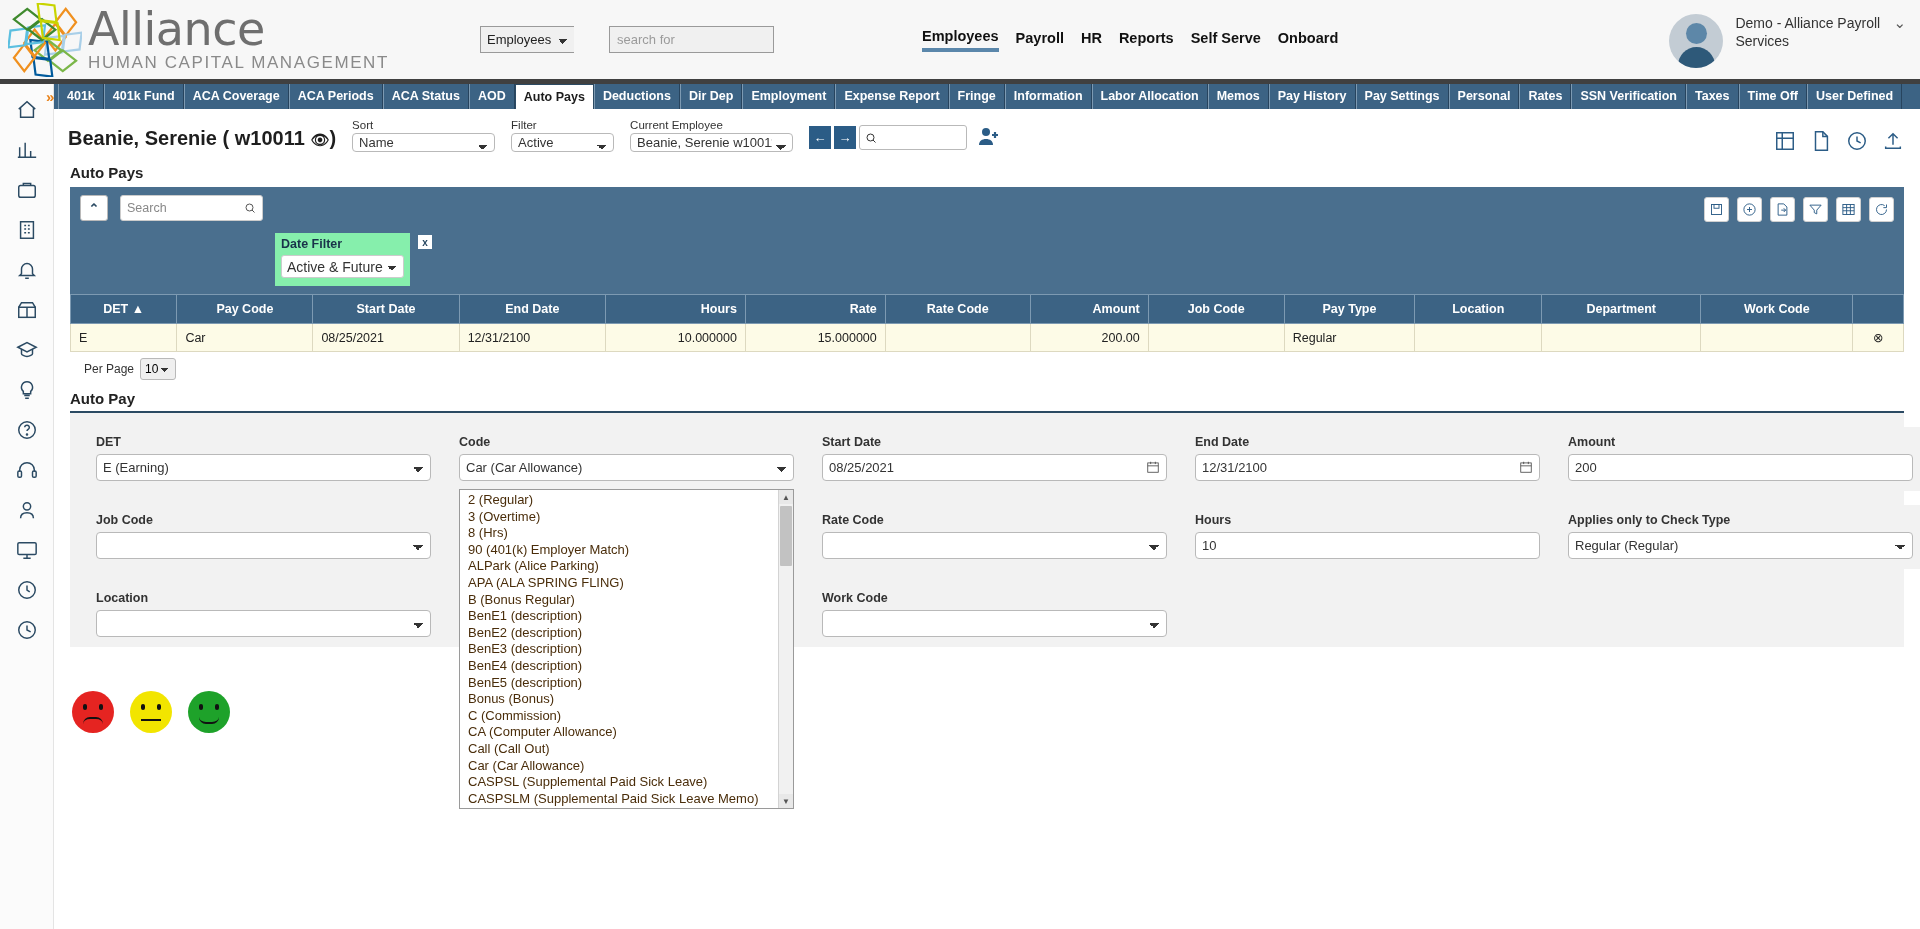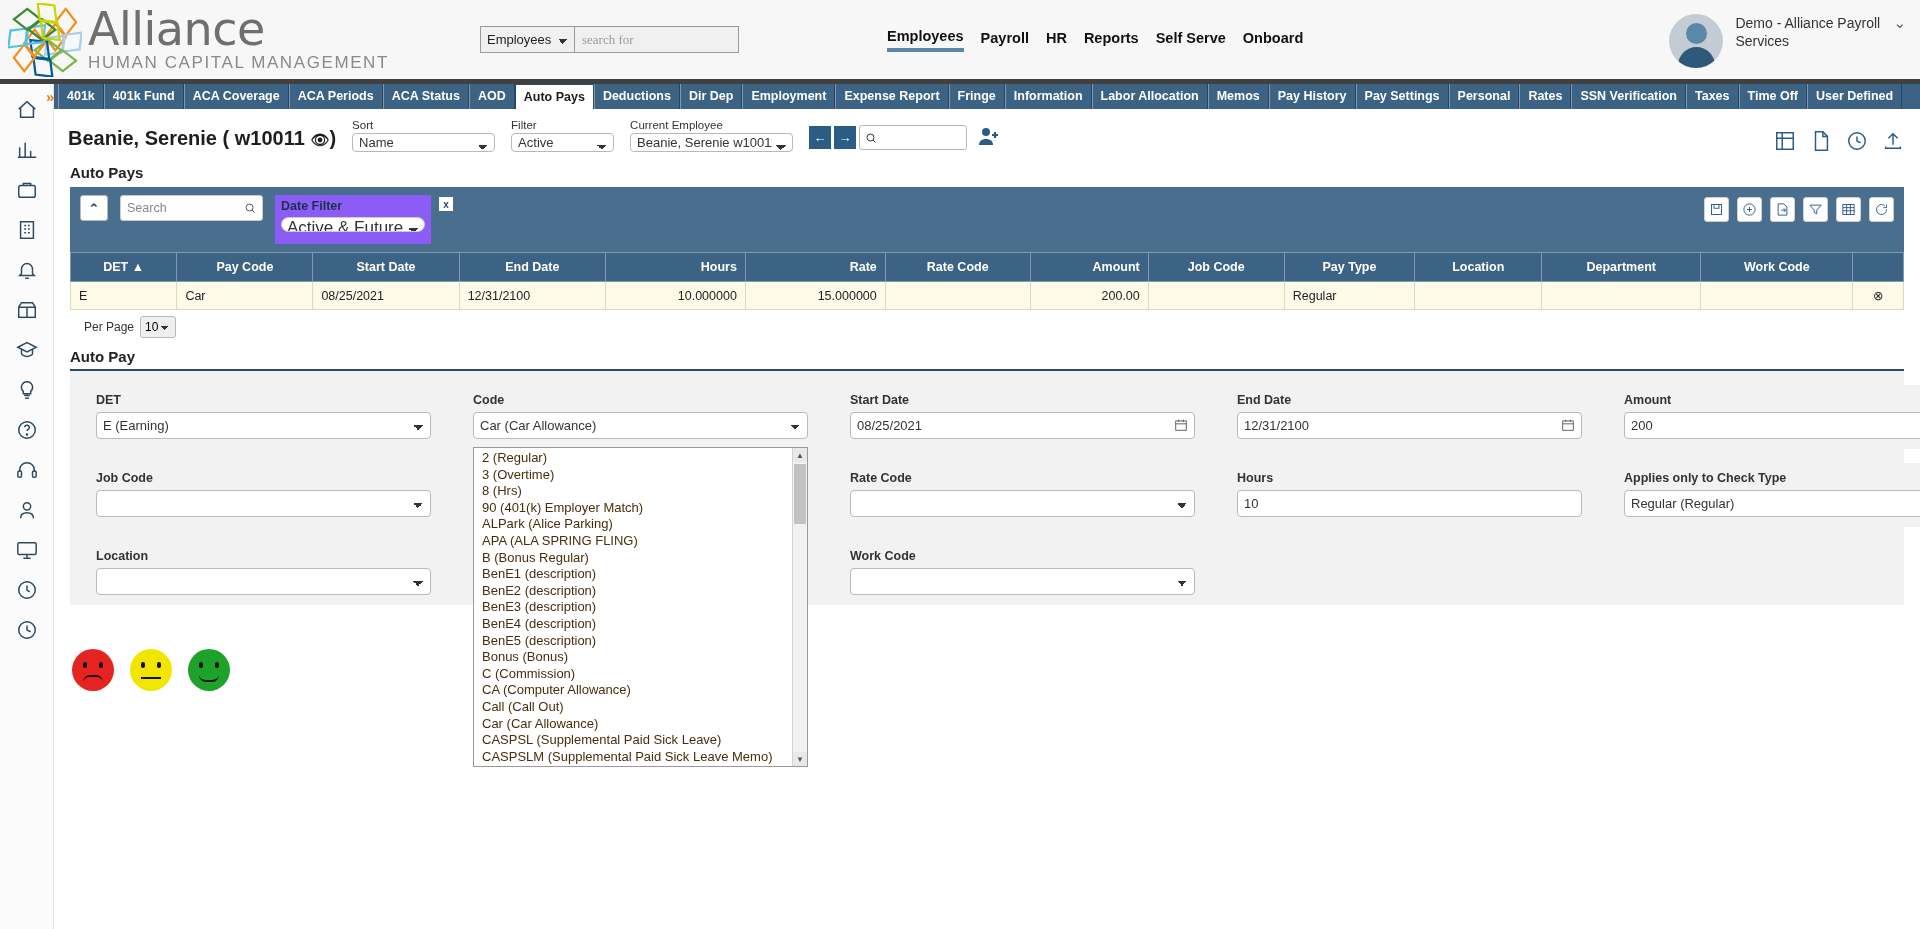--- a/index.html
+++ b/index.html
@@ -34,21 +34,22 @@
     font-family:"Liberation Sans", sans-serif; color:#222;
     border-radius:0; appearance:none;
     background-image:linear-gradient(45deg,transparent 50%,#333 50%),linear-gradient(135deg,#333 50%,transparent 50%);
     background-position:calc(100% - 11px) 12px, calc(100% - 6px) 12px;
     background-size:5px 5px,5px 5px; background-repeat:no-repeat;
     padding-right:22px;
   }
   .search-input {
     border:1px solid #9a9a9a; background:#f0f0f0; width:165px;
     font-size:13px; padding:0 7px; height:27px; color:#333;
-    font-family:Liberation Serif, serif;
+    font-family:Liberation Sans, sans-serif;
+    margin-left:35px;
   }
   .search-input::placeholder { color:#9b9b9b; }
 
   .mainnav { display:flex; align-items:center; gap:17px; margin-left:148px; }
   .mainnav a {
     font-size:14.5px; color:#111; text-decoration:none; font-weight:bold;
     padding-bottom:4px; white-space:nowrap;
   }
   .mainnav a.active { border-bottom:4px solid #5b87ab; }
 
@@ -138,24 +139,24 @@
   }
   .collapse-btn {
     width:28px;height:26px;background:#fff;border:1px solid #b9b9b9;border-radius:3px;
     display:flex;align-items:center;justify-content:center;color:#2b4a63;font-size:13px;font-weight:bold;
   }
   .tb-search {
     width:143px;height:26px;background:#fff;border:1px solid #ccc;border-radius:3px;
     display:flex;align-items:center;justify-content:space-between;padding:0 6px;font-size:12.5px;color:#888;
   }
   .tb-search svg{width:12px;height:12px;stroke:#555;fill:none;stroke-width:2;}
-  .datefilter { background:#8b5cf6; padding:4px 6px 8px 6px; position:relative; min-width:110px;}
+  .datefilter { background:#86efac; padding:4px 6px 8px 6px; position:relative; min-width:110px;margin-top:38px;}
   .datefilter .dfl { font-size:12.5px; font-weight:bold; color:#1d3murky; color:#19324a; margin-bottom:4px;}
   .datefilter .dfsel {
-    height:15px;border:1px solid #ccc;border-radius:8px;background:#fff;font-size:17px;
+    height:23px;border:1px solid #ccc;border-radius:3px;background:#fff;font-size:14px;
     padding:0 20px 0 5px;appearance:none;font-family:"Liberation Sans",sans-serif;color:#333;
     background-image:linear-gradient(45deg,transparent 50%,#333 50%),linear-gradient(135deg,#333 50%,transparent 50%);
     background-position:calc(100% - 11px) 10px, calc(100% - 6px) 10px;
     background-size:5px 5px,5px 5px; background-repeat:no-repeat;
   }
   .df-x {
     position:absolute; right:-22px; top:2px; width:14px;height:14px;background:#fff;
     font-size:10px; font-weight:bold; display:flex;align-items:center;justify-content:center;color:#2b4a63;
   }
   .tb-right { position:absolute; right:10px; top:10px; display:flex; gap:8px;}
@@ -180,21 +181,21 @@
   .perpage select{height:22px;border:1px solid #b9b9b9;border-radius:3px;font-size:12px;padding:0 16px 0 4px;
     appearance:none;font-family:"Liberation Sans",sans-serif;
     background-image:linear-gradient(45deg,transparent 50%,#333 50%),linear-gradient(135deg,#333 50%,transparent 50%);
     background-position:calc(100% - 10px) 9px, calc(100% - 6px) 9px;
     background-size:4px 4px,4px 4px; background-repeat:no-repeat;}
 
   .autopay-title { font-size:15px; font-weight:bold; padding:10px 0 4px 16px;}
   .hr-dark { border:none; border-top:2px solid #2b4a63; margin:0 16px 0 16px;}
 
   .form { padding:14px 16px 0 16px; background:#f2f2f2; margin:0 16px; }
-  .form-row { display:flex; gap:22px; margin-bottom:14px;align-items:flex-end; }
+  .form-row { display:flex; gap:8px; margin-bottom:14px;align-items:flex-end; }
   .fcell { background:#f2f2f2; padding:8px 10px 10px 10px; flex:none; }
   .flabel { font-size:12.5px; font-weight:bold; color:#333; margin-bottom:5px;}
   .fctl {
     height:27px; border:1px solid #b9b9b9; border-radius:4px; background:#fff;
     font-size:13px; color:#333; padding:0 6px; width:100%;
     font-family:"Liberation Sans", sans-serif;
   }
   select.fctl {
     appearance:none; padding-right:22px;
     background-image:linear-gradient(45deg,transparent 50%,#333 50%),linear-gradient(135deg,#333 50%,transparent 50%);

